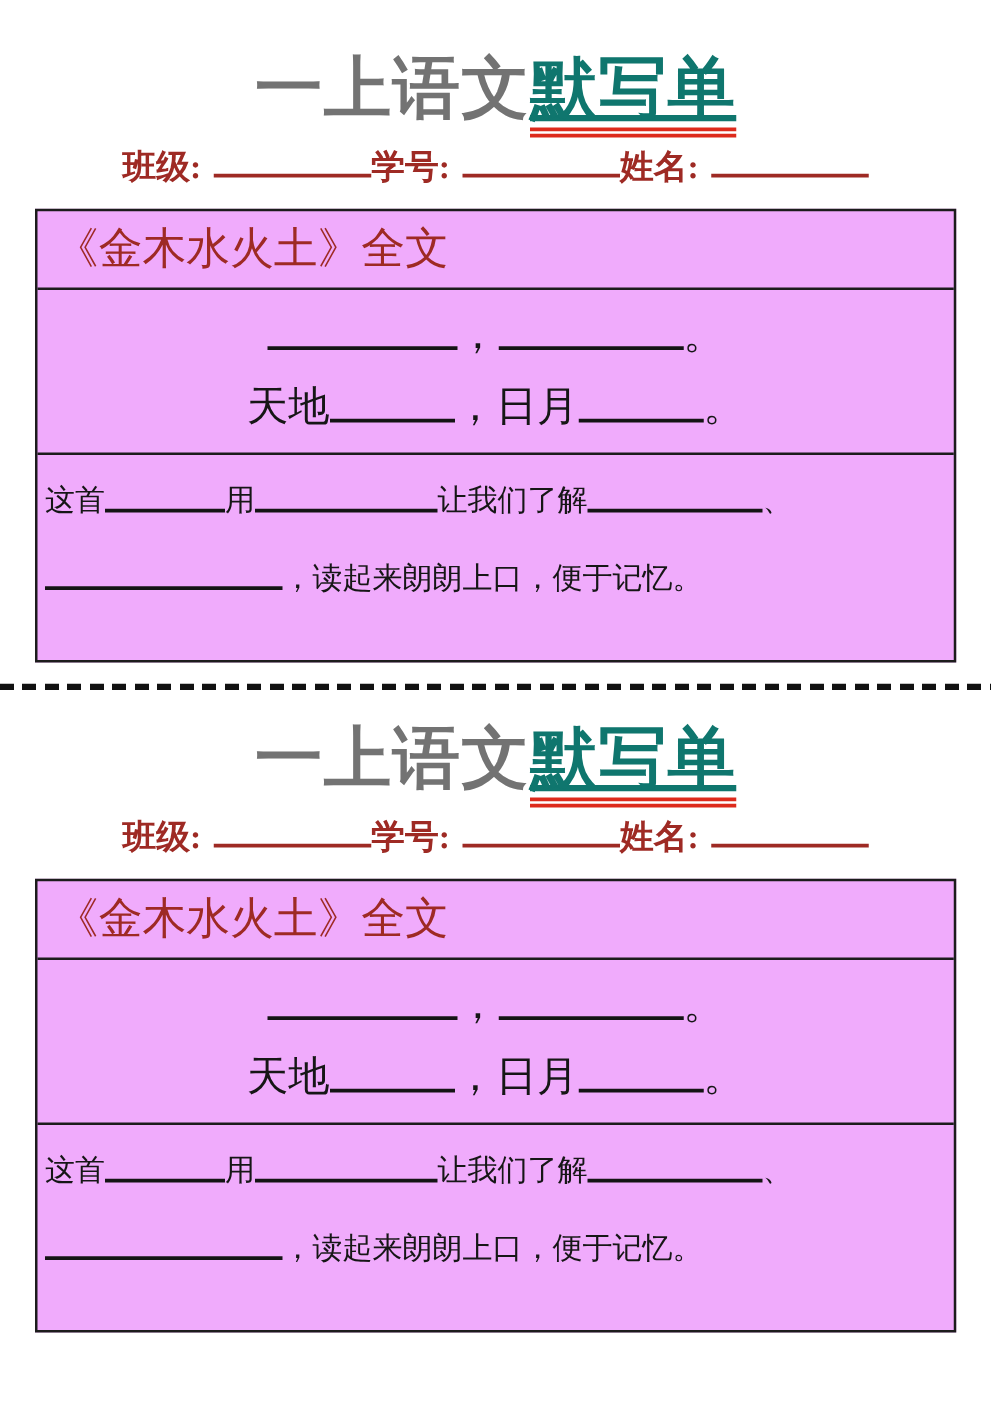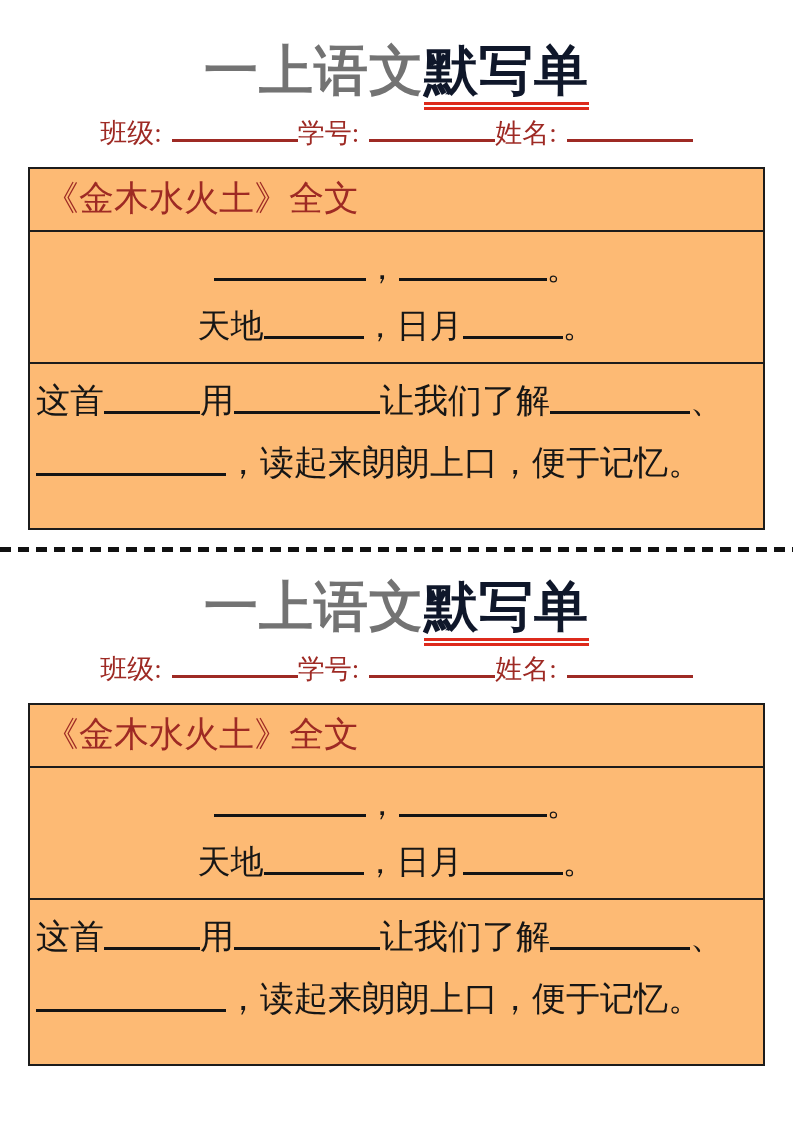--- a/index.html
+++ b/index.html
@@ -16,69 +16,70 @@
     margin: 40px 0 0 0;
     text-align: center;
     font-size: 54px;
     font-weight: bold;
     line-height: 1.18;
     letter-spacing: 1px;
     white-space: nowrap;
   }
   .title .t-black { color: #737373; }
   .title .t-red {
-    color: #0f172a;
+    color: #0f766e;
     border-bottom: 8px double #dd2a1c;
     padding-bottom: 1px;
+    text-decoration: underline;
   }
   
   .meta {
     margin-top: 12px;
     display: flex;
     justify-content: center;
     align-items: baseline;
     font-size: 27px;
-    font-weight: normal;
+    font-weight: bold;
     color: #9e2a24;
     line-height: 1.3;
   }
   .meta-pair { display: flex; align-items: baseline; }
   .meta-label { white-space: nowrap; }
   .meta-blank {
     display: inline-block;
     width: 126px;
     height: 4px;
     border-bottom: 3px solid #9e2a24;
     margin-left: 10px;
     vertical-align: baseline;
   }
   
   .box {
     margin: 16px 28px 0 28px;
     border: 2.5px solid #1c1c1c;
-    background: #fdba74;
+    background: #f0abfc;
   }
   .box-header {
     font-size: 35px;
     line-height: 1.2;
     color: #9e2a24;
     padding: 9px 14px 10px 14px;
     border-bottom: 2.5px solid #1c1c1c;
     white-space: nowrap;
   }
   .poem {
     text-align: center;
     padding: 7px 0 7px 0;
     border-bottom: 2.5px solid #1c1c1c;
     font-size: 33px;
   }
   .poem .line { line-height: 58px; white-space: nowrap; }
   .expl {
     padding: 6px 6px 34px 6px;
-    font-size: 34px;
+    font-size: 24px;
     border-radius: 17px;
   }
   .expl .line { line-height: 62px; white-space: nowrap; }
   .seg-text { color: #161616; }
   .seg-blank {
     display: inline-block;
     height: 3px;
     border-bottom: 3px solid #141414;
     vertical-align: baseline;
     margin-bottom: -2px;

